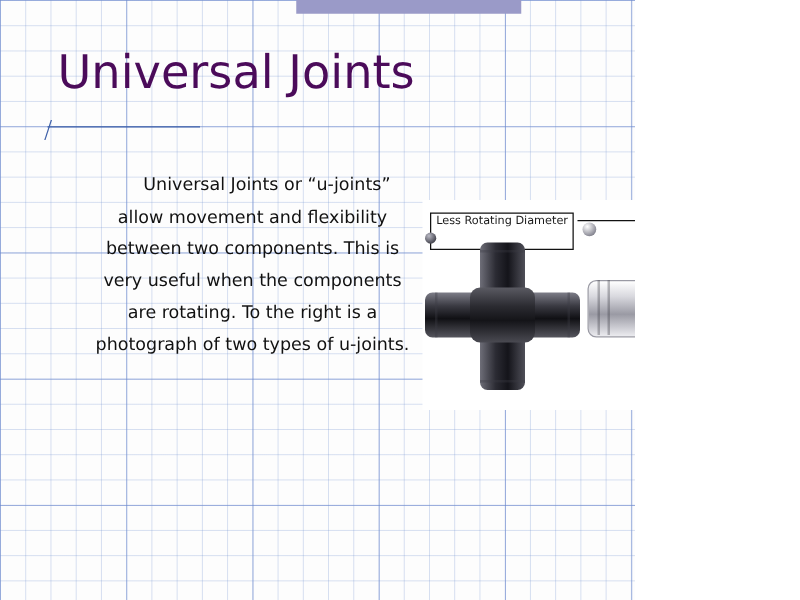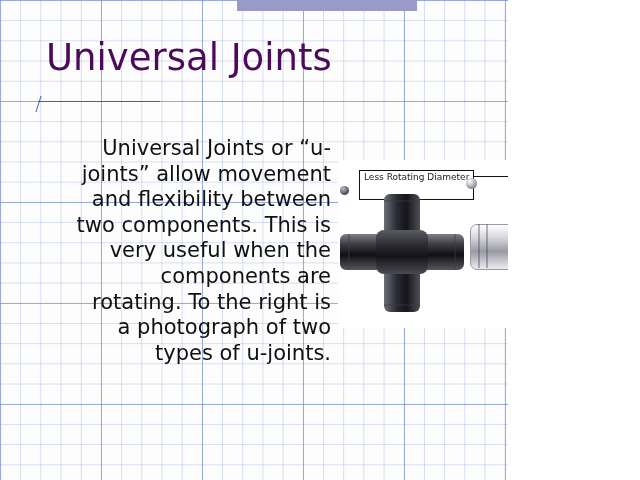--- a/index.html
+++ b/index.html
@@ -71,45 +71,45 @@
     height: 16px;
     border-left: 1.5px solid #3d5fa8;
     transform: skewX(-18deg);
   }
 
   #body-text {
     position: absolute;
     left: 73px;
     top: 136px;
     width: 258px;
-    font-size: 21px;
+    font-size: 14px;
     line-height: 25.6px;
     color: #111111;
     text-indent: 23px;
-    text-align: right;
+    text-align: center;
   }
 
   
   #photo {
     position: absolute;
     left: 338px;
     top: 160px;
     width: 272px;
     height: 168px;
   }
   #photo-bg {
     position: absolute;
     left: 0; top: 0;
     width: 272px;
     height: 168px;
     background: #ffffff;
   }
   #caption-box {
     position: absolute;
-    left: 21px;
+    left: 6px;
     top: 10px;
     padding: 1px 4px 16px 4px;
     background: #ffffff;
     border: 1px solid #111111;
     font-size: 9px;
     line-height: 11px;
     color: #1a1a1a;
     white-space: nowrap;
     font-family: "DejaVu Sans", sans-serif;
   }

